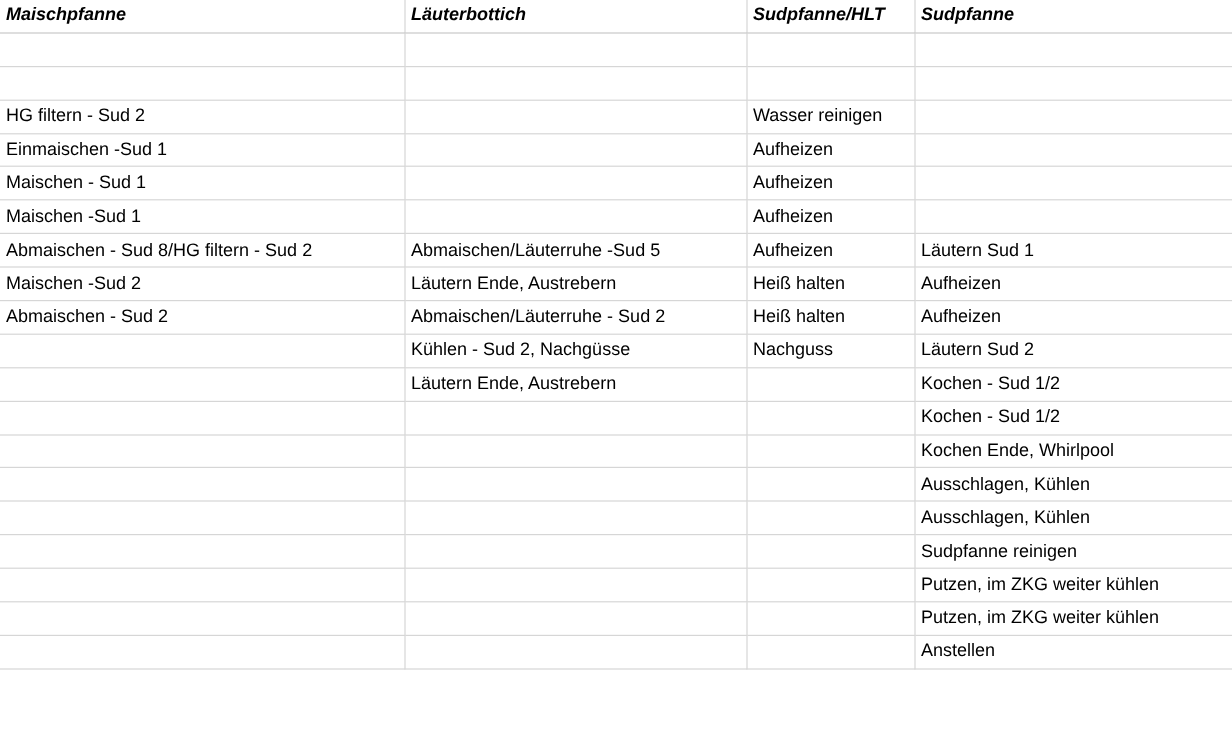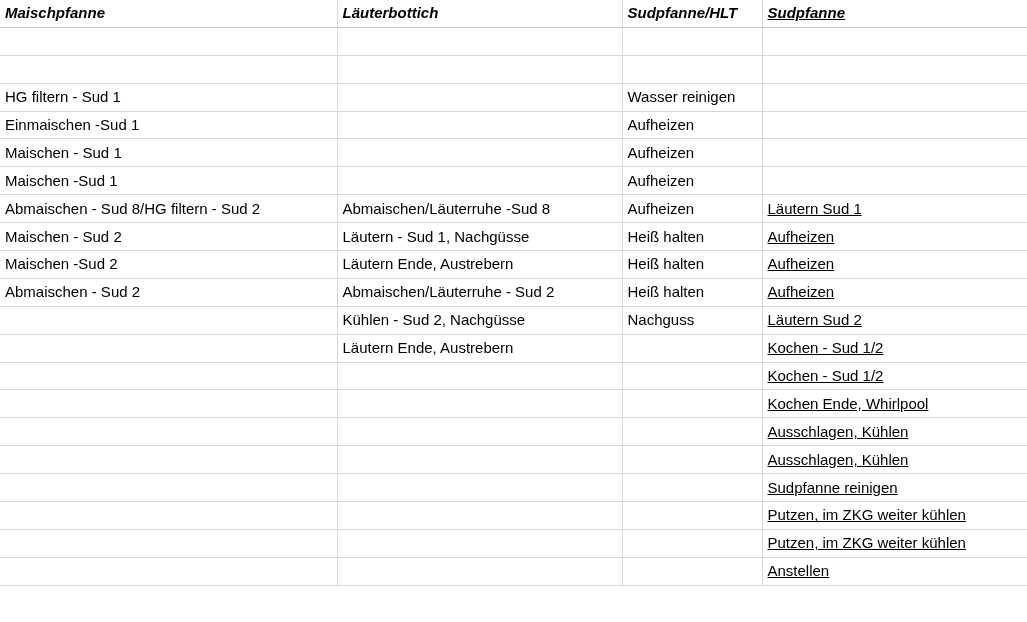--- a/index.html
+++ b/index.html
@@ -37,21 +37,20 @@
     font-size: 15px;
     line-height: 26px;
     vertical-align: middle;
     white-space: nowrap;
     overflow: hidden;
     text-align: left;
     font-weight: normal;
   }
   table.grid td:last-child, table.grid th:last-child {
     border-right: none;
-    text-decoration: underline;
   }
   table.grid tr.header th {
     font-style: italic;
     font-weight: bold;
     font-size: 15px;
     border-bottom: 1px solid #c8c8c8;
   }
   .empty-cell { color: transparent; }
 </style>
 </head>
@@ -80,21 +79,21 @@
           <td class="empty-cell"></td>
           <td class="empty-cell"></td>
         </tr>
         <tr>
           <td class="empty-cell"></td>
           <td class="empty-cell"></td>
           <td class="empty-cell"></td>
           <td class="empty-cell"></td>
         </tr>
         <tr>
-          <td>HG filtern - Sud 1</td>
+          <td>HG filtern - Sud 2</td>
           <td class="empty-cell"></td>
           <td>Wasser reinigen</td>
           <td class="empty-cell"></td>
         </tr>
         <tr>
           <td>Einmaischen  -Sud 1</td>
           <td class="empty-cell"></td>
           <td>Aufheizen</td>
           <td class="empty-cell"></td>
         </tr>
@@ -105,29 +104,23 @@
           <td class="empty-cell"></td>
         </tr>
         <tr>
           <td>Maischen  -Sud 1</td>
           <td class="empty-cell"></td>
           <td>Aufheizen</td>
           <td class="empty-cell"></td>
         </tr>
         <tr>
           <td>Abmaischen - Sud 8/HG filtern - Sud 2</td>
-          <td>Abmaischen/Läuterruhe  -Sud 8</td>
+          <td>Abmaischen/Läuterruhe  -Sud 5</td>
           <td>Aufheizen</td>
           <td>Läutern Sud 1</td>
-        </tr>
-        <tr>
-          <td>Maischen - Sud 2</td>
-          <td>Läutern - Sud 1, Nachgüsse</td>
-          <td>Heiß halten</td>
-          <td>Aufheizen</td>
         </tr>
         <tr>
           <td>Maischen  -Sud 2</td>
           <td>Läutern Ende, Austrebern</td>
           <td>Heiß halten</td>
           <td>Aufheizen</td>
         </tr>
         <tr>
           <td>Abmaischen - Sud 2</td>
           <td>Abmaischen/Läuterruhe - Sud 2</td>

